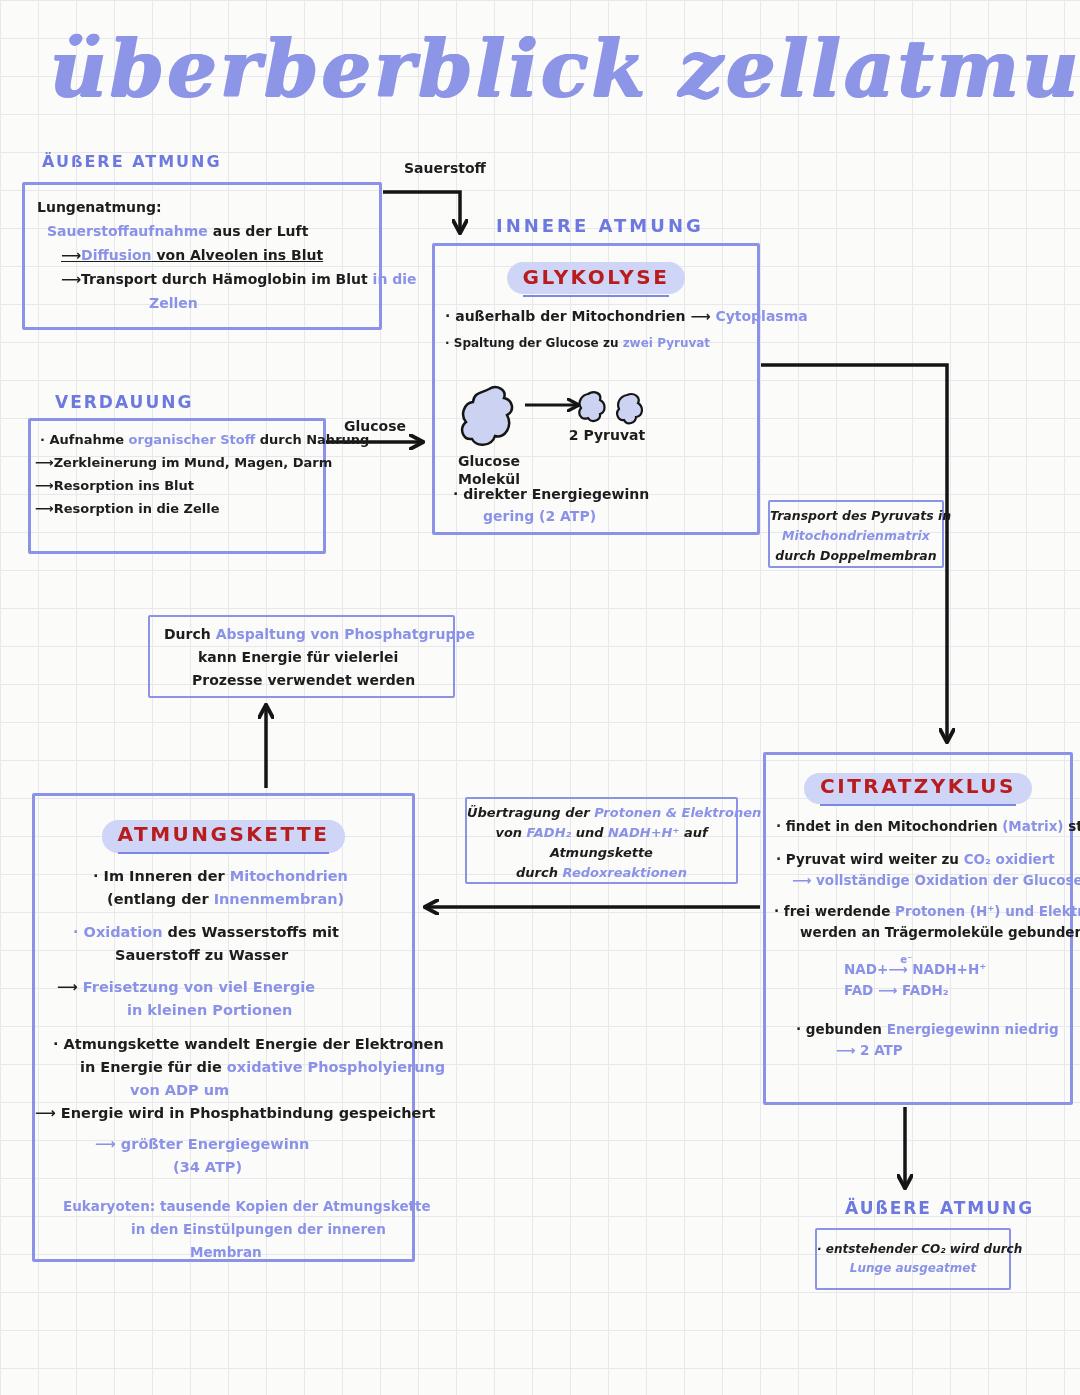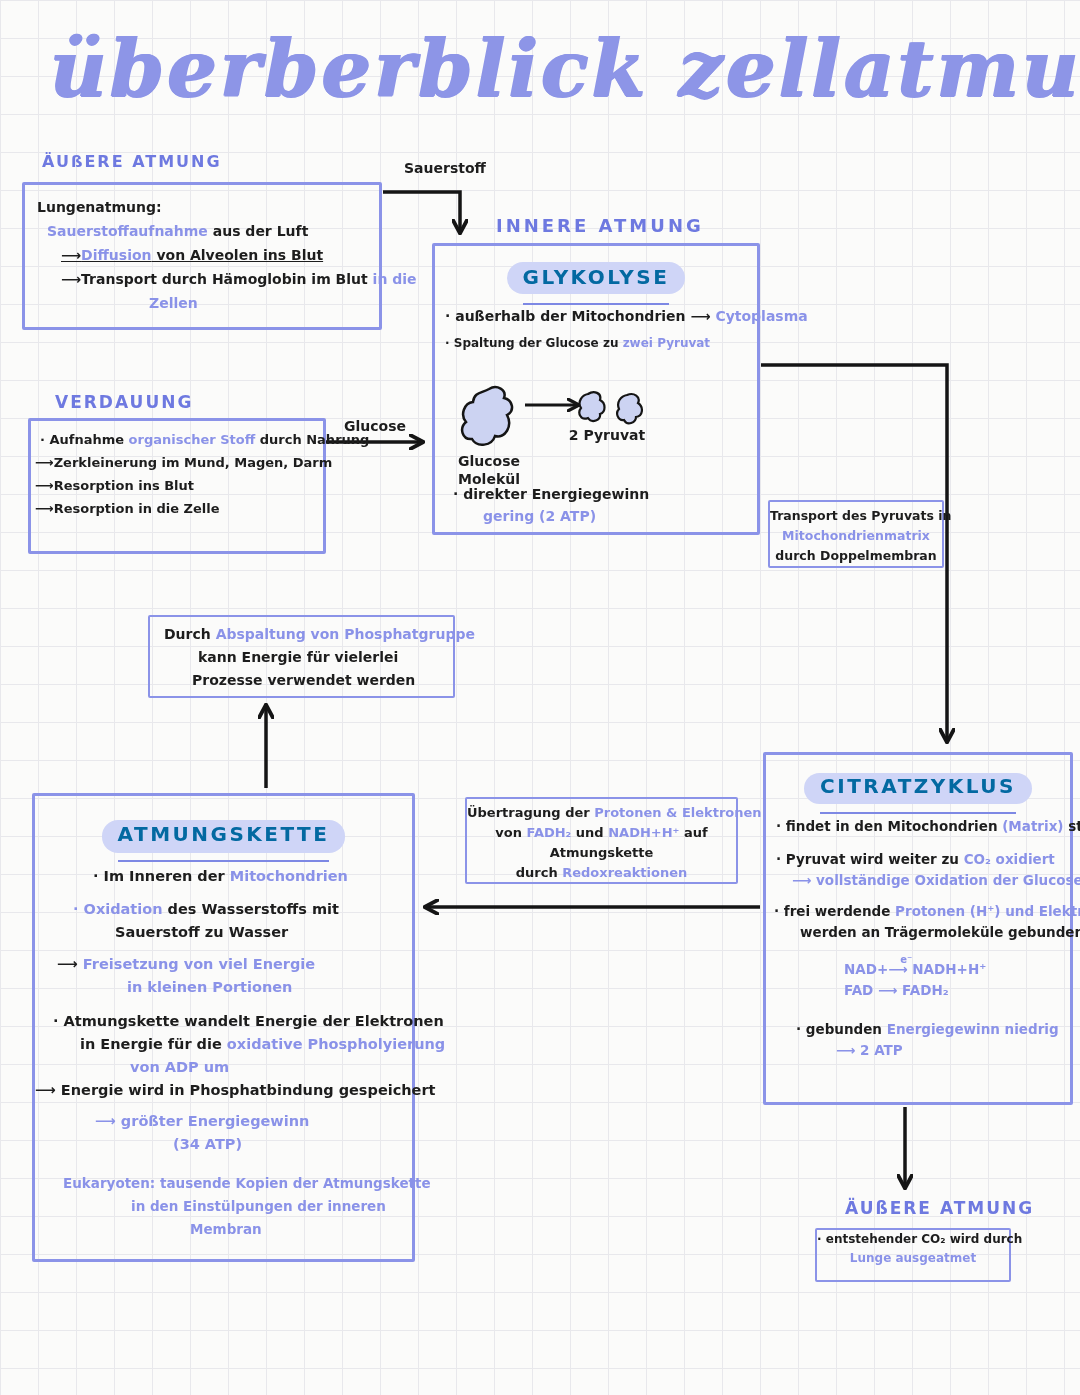--- a/index.html
+++ b/index.html
@@ -19,25 +19,25 @@
   .b{color:#8a92e8;}
   .title{
     position:absolute;left:50px;top:10px;width:1000px;
     font-family:"DejaVu Serif",serif;font-style:italic;font-weight:bold;
     font-size:78px;line-height:118px;color:#8d95e7;letter-spacing:3px;
     white-space:nowrap;
     text-shadow:1px 0 0 #8d95e7, -1px 0 0 #8d95e7, 0 1px 0 #8d95e7;
   }
   .hd{position:absolute;color:#6e79e0;letter-spacing:2px;white-space:nowrap;}
   .box{position:absolute;border:3px solid #8b93e8;border-radius:2px;box-sizing:border-box;background:transparent;}
-  .thin{border-width:2px;}
+  .thin{border-width:2px;font-style:italic;}
   .line{white-space:nowrap;}
   .pillwrap{text-align:center;}
   .pill{display:inline-block;background:#cfd5f7;border-radius:16px;padding:3px 16px 5px;}
-  .pill>span{color:#0369a1;font-size:20px;letter-spacing:2.5px;border-bottom:2.5px solid #7d88e4;padding-bottom:14px;}
+  .pill>span{color:#b91c1c;font-size:20px;letter-spacing:2.5px;border-bottom:2.5px solid #7d88e4;padding-bottom:6px;}
   .overlay{position:absolute;left:0;top:0;pointer-events:none;}
   .lbl{position:absolute;white-space:nowrap;}
   .overarr{position:relative;display:inline-block;}
   .esup{position:absolute;top:-10px;left:12px;font-size:10px;color:#8a92e8;}
   .figlabel{position:absolute;text-align:center;line-height:18px;font-size:14px;}
 </style>
 </head>
 <body>
 
 <div class="canvas">
@@ -116,20 +116,21 @@
     <div class="line" style="margin-left:14px;"><span class="k">Durch </span><span class="b">Abspaltung von Phosphatgruppe</span></div>
     <div class="line" style="margin-left:48px;"><span class="k">kann Energie für vielerlei</span></div>
     <div class="line" style="margin-left:42px;"><span class="k">Prozesse verwendet werden</span></div>
   </div>
 
   <div class="box" style="left:32px;top:793px;width:383px;height:469px;font-size:14.5px;line-height:23px;">
     <div class="pillwrap" style="margin-top:24px;">
       <span class="pill"><span>ATMUNGSKETTE</span></span>
     </div>
     <div class="line" style="margin:12px 0 0 58px;"><span class="k">· Im Inneren der </span><span class="b">Mitochondrien</span></div>
+    <div class="line" style="margin-left:72px;"><span class="k">(entlang der </span><span class="b">Innenmembran)</span></div>
     <div class="line" style="margin:10px 0 0 38px;"><span class="b">· Oxidation</span><span class="k"> des Wasserstoffs mit</span></div>
     <div class="line" style="margin-left:80px;"><span class="k">Sauerstoff zu Wasser</span></div>
     <div class="line" style="margin:9px 0 0 22px;"><span class="k">⟶</span><span class="b"> Freisetzung von viel Energie</span></div>
     <div class="line" style="margin-left:92px;"><span class="b">in kleinen Portionen</span></div>
     <div class="line" style="margin:11px 0 0 18px;"><span class="k">· Atmungskette wandelt Energie der Elektronen</span></div>
     <div class="line" style="margin-left:45px;"><span class="k">in Energie für die </span><span class="b">oxidative Phospholyierung</span></div>
     <div class="line" style="margin-left:95px;"><span class="b">von ADP um</span></div>
     <div class="line" style="margin-left:0px;"><span class="k">⟶</span><span class="k"> Energie wird in Phosphatbindung gespeichert</span></div>
     <div class="line" style="margin:8px 0 0 60px;"><span class="b">⟶</span><span class="b"> größter Energiegewinn</span></div>
     <div class="line" style="margin-left:138px;"><span class="b">(34 ATP)</span></div>
@@ -154,18 +155,18 @@
     <div class="line" style="margin-left:26px;"><span class="b">⟶</span><span class="b"> vollständige Oxidation der Glucose</span></div>
     <div class="line" style="margin:10px 0 0 8px;"><span class="k">· frei werdende </span><span class="b">Protonen (H⁺) und Elektronen</span></div>
     <div class="line" style="margin-left:34px;"><span class="k">werden an Trägermoleküle gebunden</span></div>
     <div class="line" style="margin:16px 0 0 78px;"><span class="b">NAD+</span><span class="overarr"><span class="esup">e⁻</span><span class="b">⟶</span></span><span class="b"> NADH+H⁺</span></div>
     <div class="line" style="margin-left:78px;"><span class="b">FAD </span><span class="b">⟶</span><span class="b"> FADH₂</span></div>
     <div class="line" style="margin:18px 0 0 30px;"><span class="k">· gebunden </span><span class="b">Energiegewinn niedrig</span></div>
     <div class="line" style="margin-left:70px;"><span class="b">⟶</span><span class="b"> 2 ATP</span></div>
   </div>
 
   <div class="hd" style="left:845px;top:1198px;font-size:17px;">ÄUßERE ATMUNG</div>
-  <div class="box thin" style="left:815px;top:1228px;width:196px;height:54px;font-size:12px;line-height:19px;text-align:center;">
+  <div class="box thin" style="left:815px;top:1228px;width:196px;height:62px;font-size:12px;line-height:19px;text-align:center;padding-top:10px;">
     <div class="line k">· entstehender CO₂ wird durch</div>
     <div class="line b">Lunge ausgeatmet</div>
   </div>
 
 </div>
 
 </body></html>

